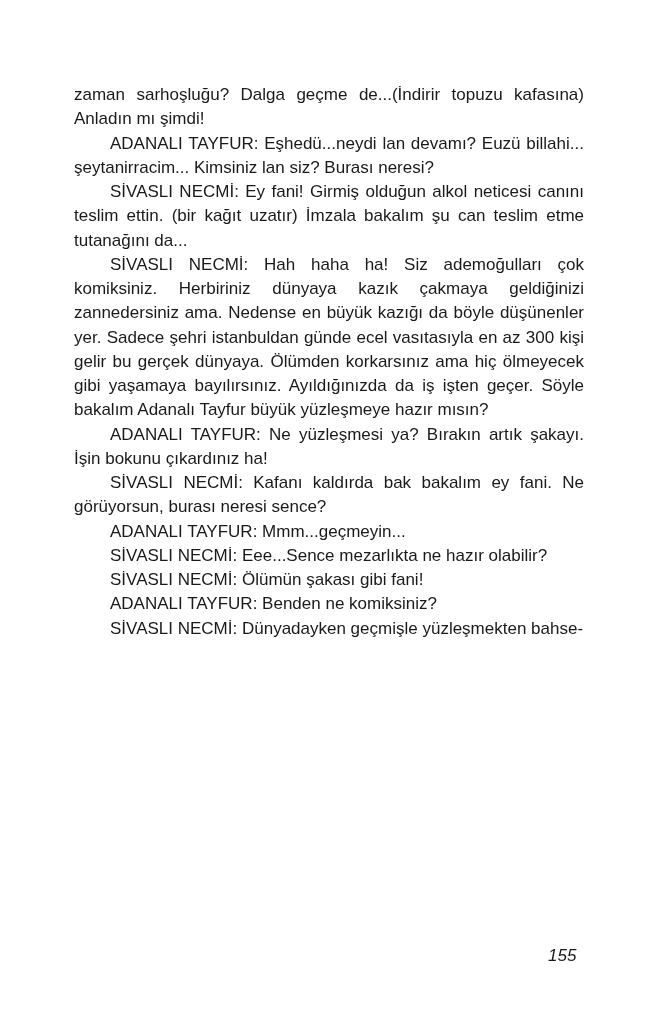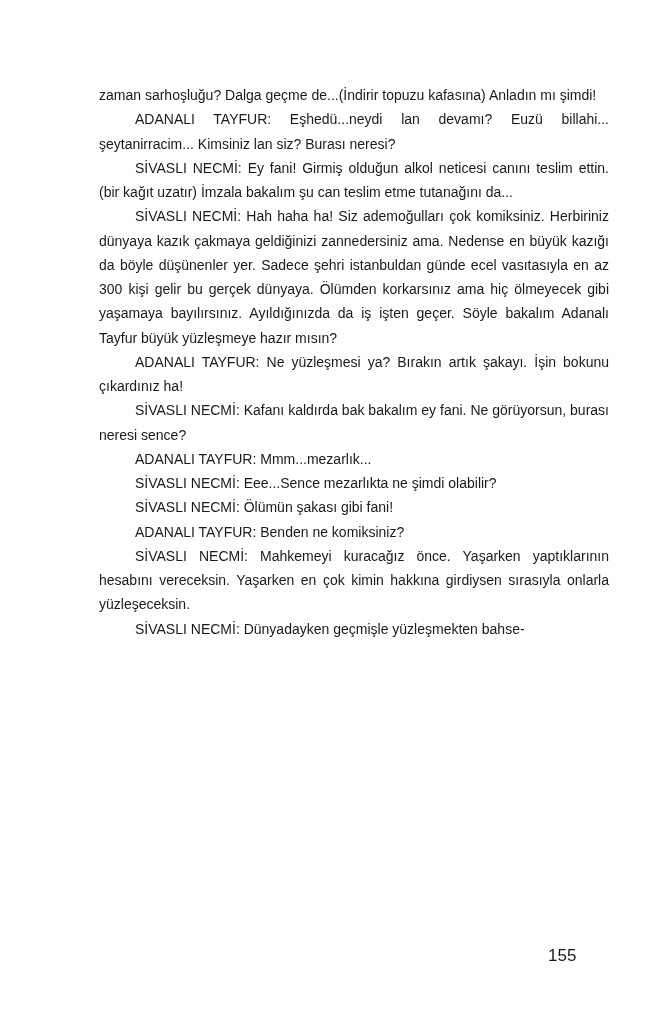--- a/index.html
+++ b/index.html
@@ -3,53 +3,52 @@
   <meta charset="utf-8">
   <style>
     html, body { margin: 0; padding: 0; background: #ffffff; }
     body { width: 658px; height: 1024px; position: relative; overflow: hidden; }
     .page {
       position: absolute;
       left: 74px;
       top: 83px;
       width: 510px;
       font-family: "Liberation Sans", sans-serif;
-      font-size: 14px;
+      font-size: 17px;
       line-height: 24.25px;
       color: #1a1a1a;
       text-align: justify;
       hyphens: none;
-      margin-left: 25px;
     }
     .para {
       margin: 0;
       text-indent: 36px;
       text-align: justify;
     }
     .para.noindent { text-indent: 0; }
     .page-number {
       position: absolute;
       left: 548px;
       top: 946px;
       font-family: "Liberation Sans", sans-serif;
       font-size: 17px;
       color: #1a1a1a;
+      font-style: italic;
     }
   </style>
 </head>
 <body>
 
 <div class="page">
   <p class="para noindent"><span></span><span>zaman sarhoşluğu? Dalga geçme de...(İndirir topuzu kafasına) Anladın mı şimdi!</span></p>
   <p class="para"><span>ADANALI TAYFUR:</span><span> Eşhedü...neydi lan devamı? Euzü billahi... şeytanirracim... Kimsiniz lan siz? Burası neresi?</span></p>
   <p class="para"><span>SİVASLI NECMİ:</span><span> Ey fani! Girmiş olduğun alkol neticesi canını teslim ettin. (bir kağıt uzatır) İmzala bakalım şu can teslim etme tutanağını da...</span></p>
   <p class="para"><span>SİVASLI NECMİ:</span><span> Hah haha ha! Siz ademoğulları çok komiksiniz. Herbiriniz dünyaya kazık çakmaya geldiğinizi zannedersiniz ama. Nedense en büyük kazığı da böyle düşünenler yer. Sadece şehri istanbuldan günde ecel vasıtasıyla en az 300 kişi gelir bu gerçek dünyaya. Ölümden korkarsınız ama hiç ölmeyecek gibi yaşamaya bayılırsınız. Ayıldığınızda da iş işten geçer. Söyle bakalım Adanalı Tayfur büyük yüzleşmeye hazır mısın?</span></p>
   <p class="para"><span>ADANALI TAYFUR:</span><span> Ne yüzleşmesi ya? Bırakın artık şakayı. İşin bokunu çıkardınız ha!</span></p>
   <p class="para"><span>SİVASLI NECMİ:</span><span> Kafanı kaldırda bak bakalım ey fani. Ne görüyorsun, burası neresi sence?</span></p>
-  <p class="para"><span>ADANALI TAYFUR:</span><span> Mmm...mezarlık...</span></p>
-  <p class="para"><span>SİVASLI NECMİ:</span><span> Eee...Sence mezarlıkta ne şimdi olabilir?</span></p>
+  <p class="para"><span>ADANALI TAYFUR:</span><span> Mmm...geçmeyin...</span></p>
+  <p class="para"><span>SİVASLI NECMİ:</span><span> Eee...Sence mezarlıkta ne hazır olabilir?</span></p>
   <p class="para"><span>SİVASLI NECMİ:</span><span> Ölümün şakası gibi fani!</span></p>
   <p class="para"><span>ADANALI TAYFUR:</span><span> Benden ne komiksiniz?</span></p>
-  <p class="para"><span>SİVASLI NECMİ:</span><span> Mahkemeyi kuracağız önce. Yaşarken yaptıklarının hesabını vereceksin. Yaşarken en çok kimin hakkına girdiysen sırasıyla onlarla yüzleşeceksin.</span></p>
   <p class="para"><span>SİVASLI NECMİ:</span><span> Dünyadayken geçmişle yüzleşmekten bahse-</span></p>
 </div>
 
 <div class="page-number">155</div>
 
 </body></html>

